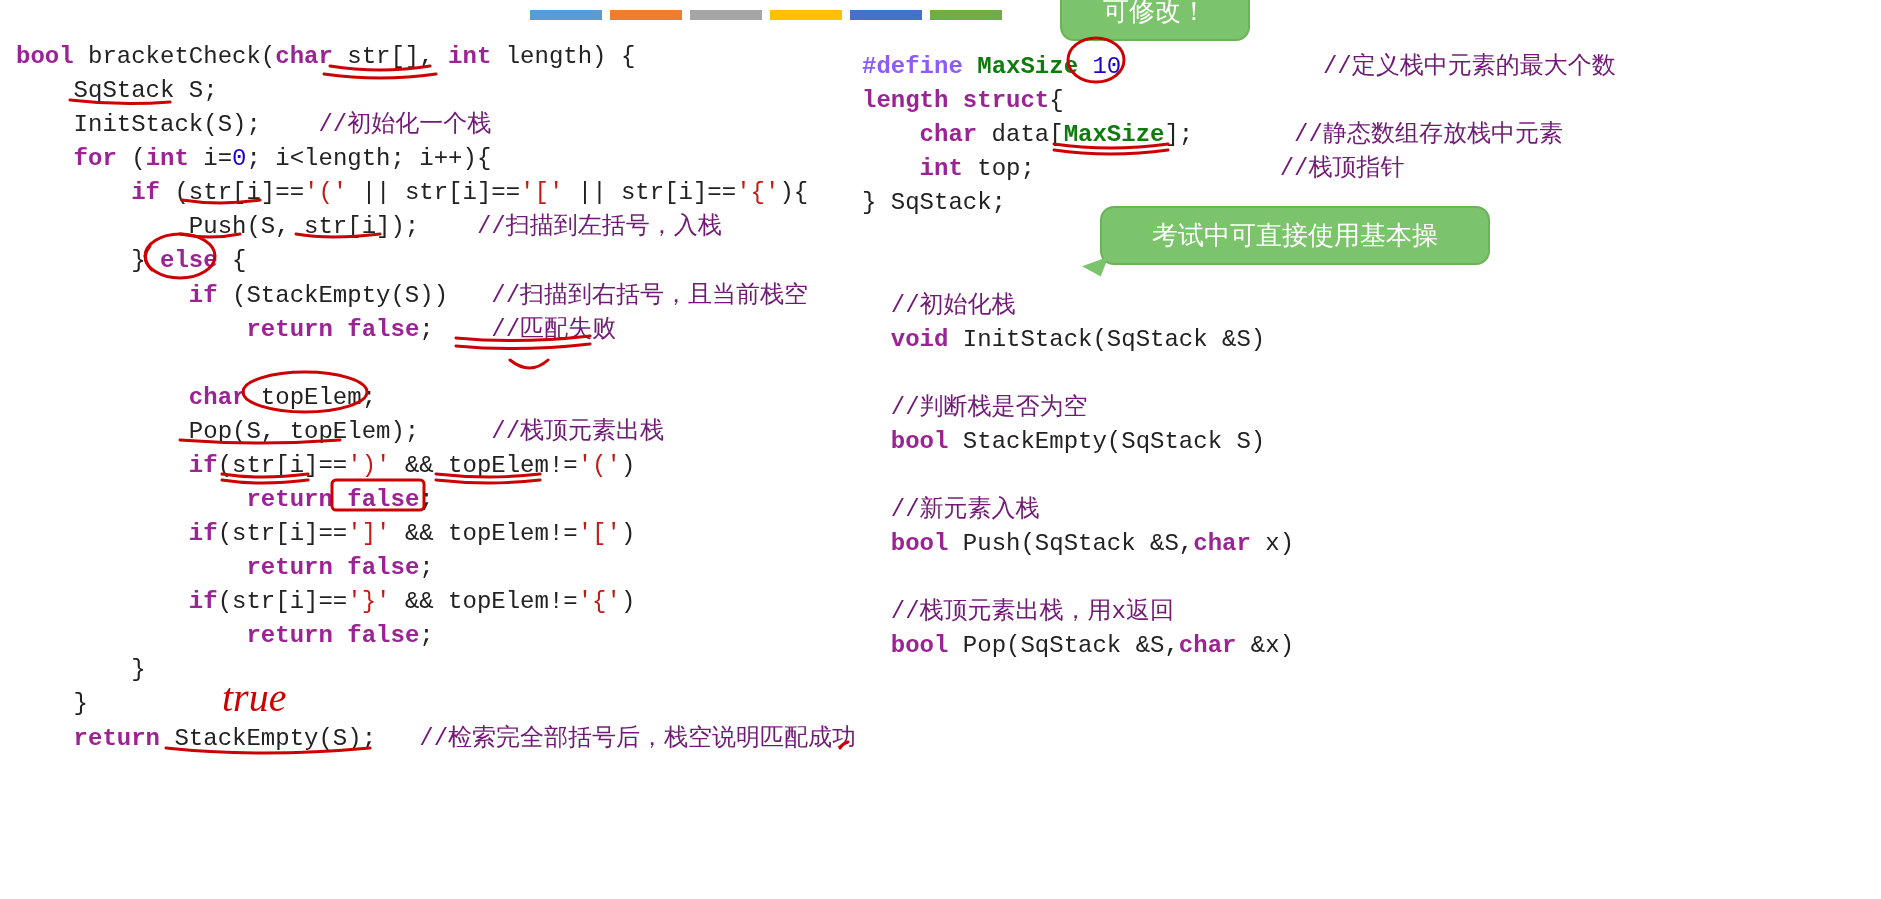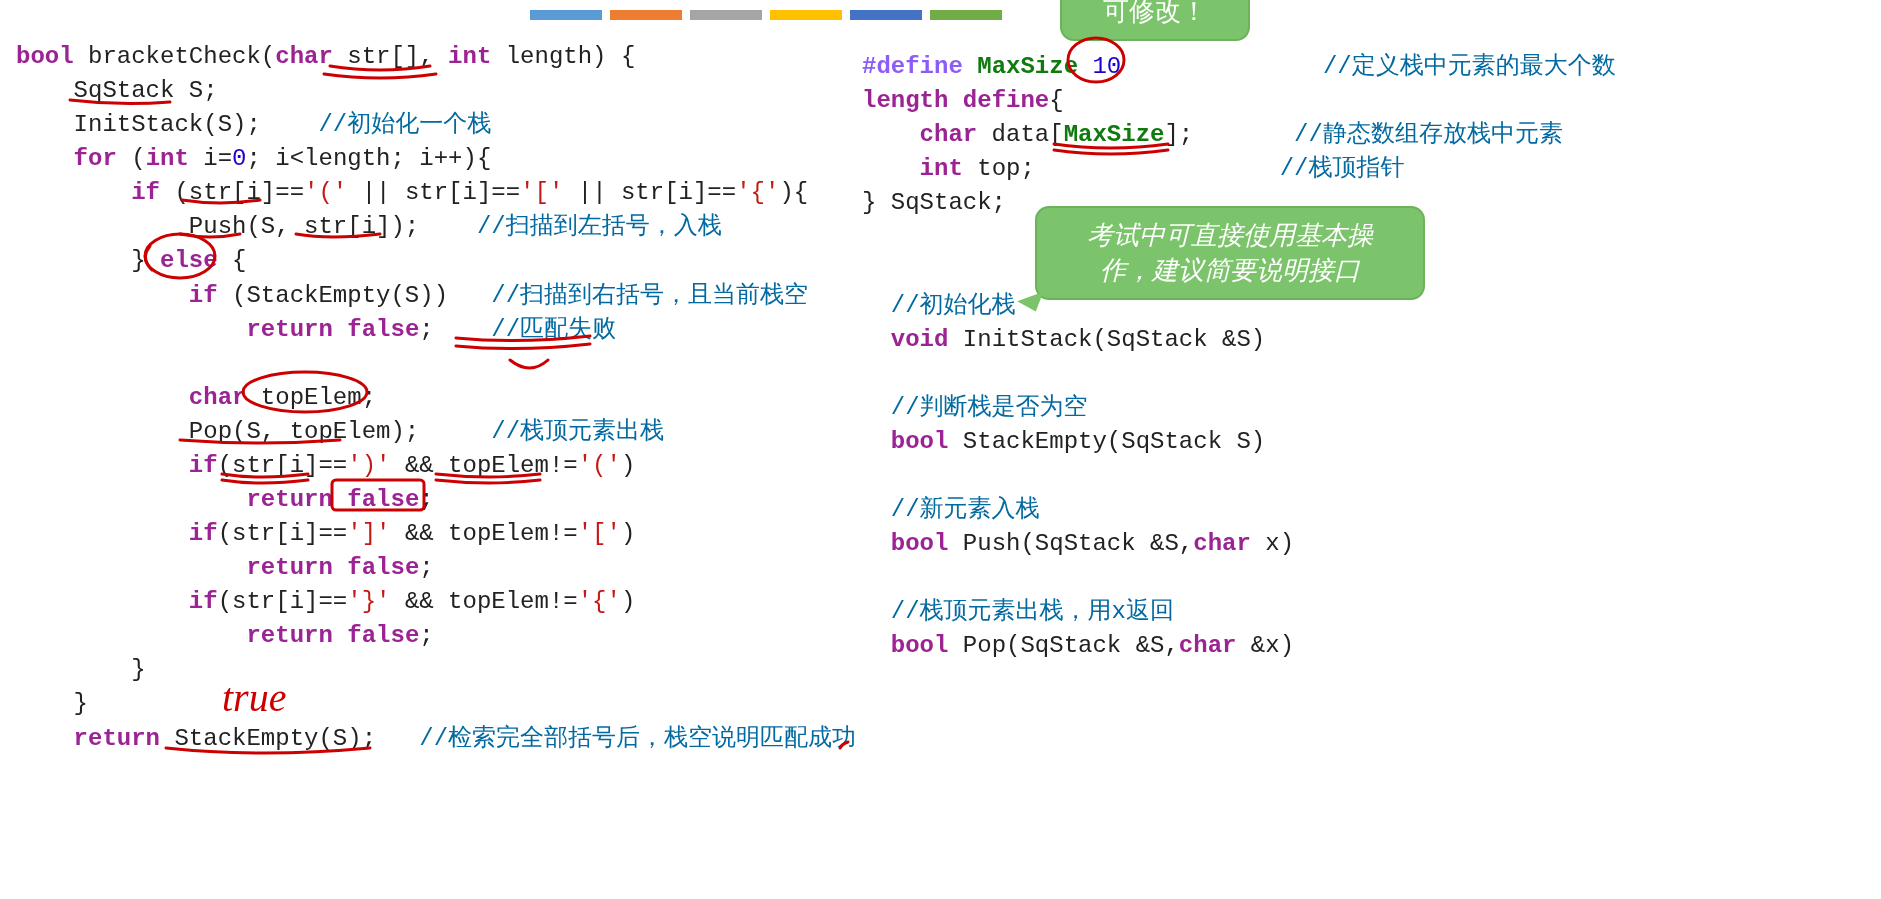--- a/index.html
+++ b/index.html
@@ -1,36 +1,36 @@
 <!DOCTYPE html>
 <html><head>
 <meta charset="utf-8">
 <style>
   html,body{margin:0;padding:0;background:#fff;font-family:Menlo,Consolas,"Courier New",monospace;font-size:24px;line-height:1.42;color:#222;}
   .page{position:relative;width:1881px;height:899px;overflow:hidden;}
   .kw{color:#9b2393;font-weight:bold;}                          
   .num{color:#1c00cf;text-align:right;}                      
   .str{color:#c41a16;}                      
-  .cm{color:#0369a1;}                          
+  .cm{color:#701a75;}                          
   .macro{color:#8b5cf6;font-weight:bold;}   
   .macroName{color:#0f7b0f;font-weight:bold;}
   pre{margin:4px;white-space:pre;font-family:inherit;font-size:inherit;}
   .leftcode{position:absolute;left:12px;top:36px;}
   .rightcode{position:absolute;left:858px;top:46px;}
   .tabs{position:absolute;left:530px;top:10px;display:flex;gap:8px;}
   .tab{width:72px;height:10px;}
   .tab1{background:#5b9bd5;}
   .tab2{background:#ed7d31;}
   .tab3{background:#a5a5a5;}
   .tab4{background:#ffc000;}
   .tab5{background:#4472c4;}
   .tab6{background:#70ad47;}
   .bubble{position:absolute;background:#7cc46b;color:#fff;border-radius:14px;padding:10px 18px;font-family:"Microsoft YaHei","PingFang SC",sans-serif;font-size:26px;line-height:1.35;text-align:center;border:2px solid #6bb35a;}
   .bubble.top{left:1060px;top:-18px;width:150px;}
-  .bubble.mid{left:1035px;top:206px;width:350px;font-style:italic;}
+  .bubble.mid{left:1100px;top:206px;width:350px;}
   .bubble.mid::before{content:"";position:absolute;left:-18px;bottom:-14px;border-width:16px 14px 0 14px;border-style:solid;border-color:#7cc46b transparent transparent transparent;transform:rotate(-20deg);}
   .hand{position:absolute;color:#c00;font-family:"Comic Sans MS","Segoe Script",cursive;font-size:40px;font-style:italic;}
   svg.ann{position:absolute;pointer-events:none;}
 </style>
 </head>
 <body>
 
 <div class="page">
 
   <div class="tabs">
@@ -38,21 +38,20 @@
     <div class="tab tab2"></div>
     <div class="tab tab3"></div>
     <div class="tab tab4"></div>
     <div class="tab tab5"></div>
     <div class="tab tab6"></div>
   </div>
 
   <div class="bubble top"><span>可修改！</span></div>
   <div class="bubble mid">
     <span>考试中可直接使用基本操</span><br>
-    <span>作，建议简要说明接口</span>
   </div>
 
   <div class="hand" style="left:222px;top:670px;"><span>true</span></div>
 
   <pre class="leftcode"><span class="kw">bool</span><span> bracketCheck(</span><span class="kw">char</span><span> str[], </span><span class="kw">int</span><span> length) {</span>
 <span>    SqStack S;</span>
 <span>    InitStack(S);    </span><span class="cm">//初始化一个栈</span>
 <span>    </span><span class="kw">for</span><span> (</span><span class="kw">int</span><span> i=</span><span class="num">0</span><span>; i&lt;length; i++){</span>
 <span>        </span><span class="kw">if</span><span> (str[i]==</span><span class="str">'('</span><span> || str[i]==</span><span class="str">'['</span><span> || str[i]==</span><span class="str">'{'</span><span>){</span>
 <span>            Push(S, str[i]);    </span><span class="cm">//扫描到左括号，入栈</span>
@@ -66,21 +65,21 @@
 <span>                </span><span class="kw">return</span><span> </span><span class="kw">false</span><span>;</span>
 <span>            </span><span class="kw">if</span><span>(str[i]==</span><span class="str">']'</span><span> &amp;&amp; topElem!=</span><span class="str">'['</span><span>)</span>
 <span>                </span><span class="kw">return</span><span> </span><span class="kw">false</span><span>;</span>
 <span>            </span><span class="kw">if</span><span>(str[i]==</span><span class="str">'}'</span><span> &amp;&amp; topElem!=</span><span class="str">'{'</span><span>)</span>
 <span>                </span><span class="kw">return</span><span> </span><span class="kw">false</span><span>;</span>
 <span>        }</span>
 <span>    }</span>
 <span>    </span><span class="kw">return</span><span> StackEmpty(S);   </span><span class="cm">//检索完全部括号后，栈空说明匹配成功</span></pre>
 
   <pre class="rightcode"><span class="macro">#define</span><span> </span><span class="macroName">MaxSize</span><span> </span><span class="num">10</span>              <span class="cm">//定义栈中元素的最大个数</span>
-<span class="kw">length</span><span> </span><span class="kw">define</span><span>{</span>
+<span class="kw">length</span><span> </span><span class="kw">struct</span><span>{</span>
 <span>    </span><span class="kw">char</span><span> data[</span><span class="macroName">MaxSize</span><span>];</span>       <span class="cm">//静态数组存放栈中元素</span>
 <span>    </span><span class="kw">int</span><span> top;</span>                 <span class="cm">//栈顶指针</span>
 <span>} SqStack;</span>
 
 
   <span class="cm">//初始化栈</span>
   <span class="kw">void</span><span> InitStack(SqStack &amp;S)</span>
 
   <span class="cm">//判断栈是否为空</span>
   <span class="kw">bool</span><span> StackEmpty(SqStack S)</span>

